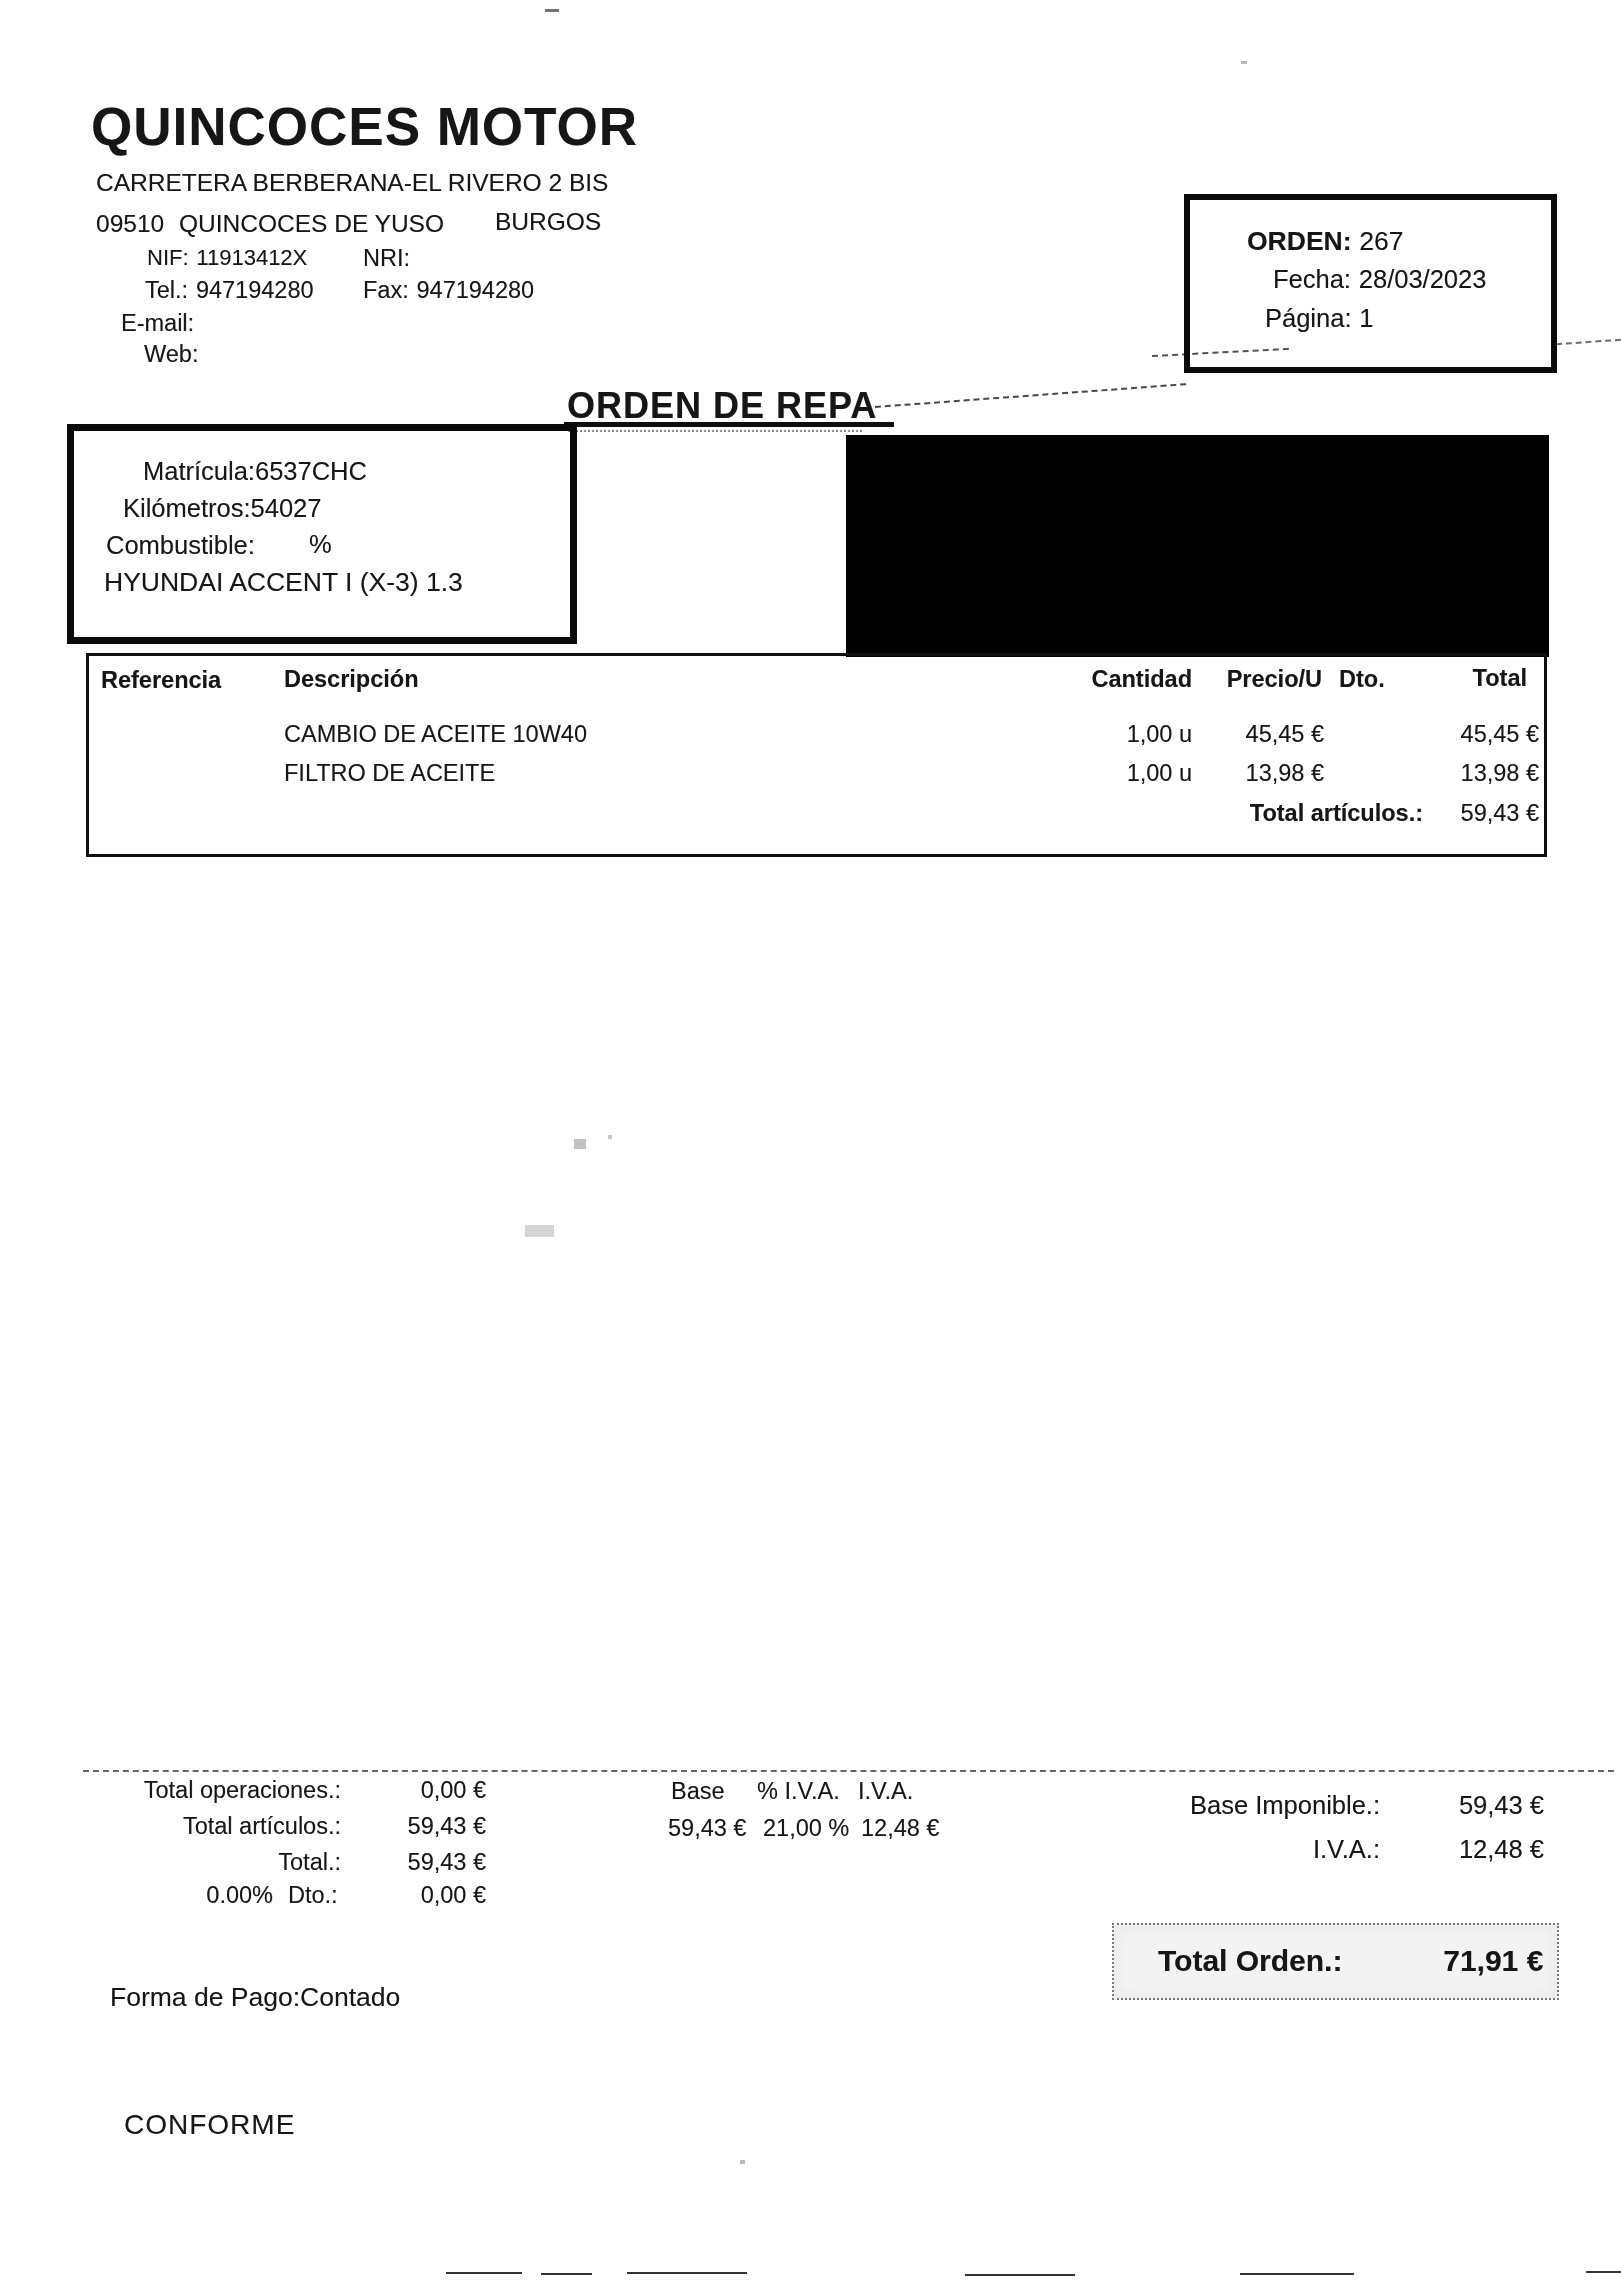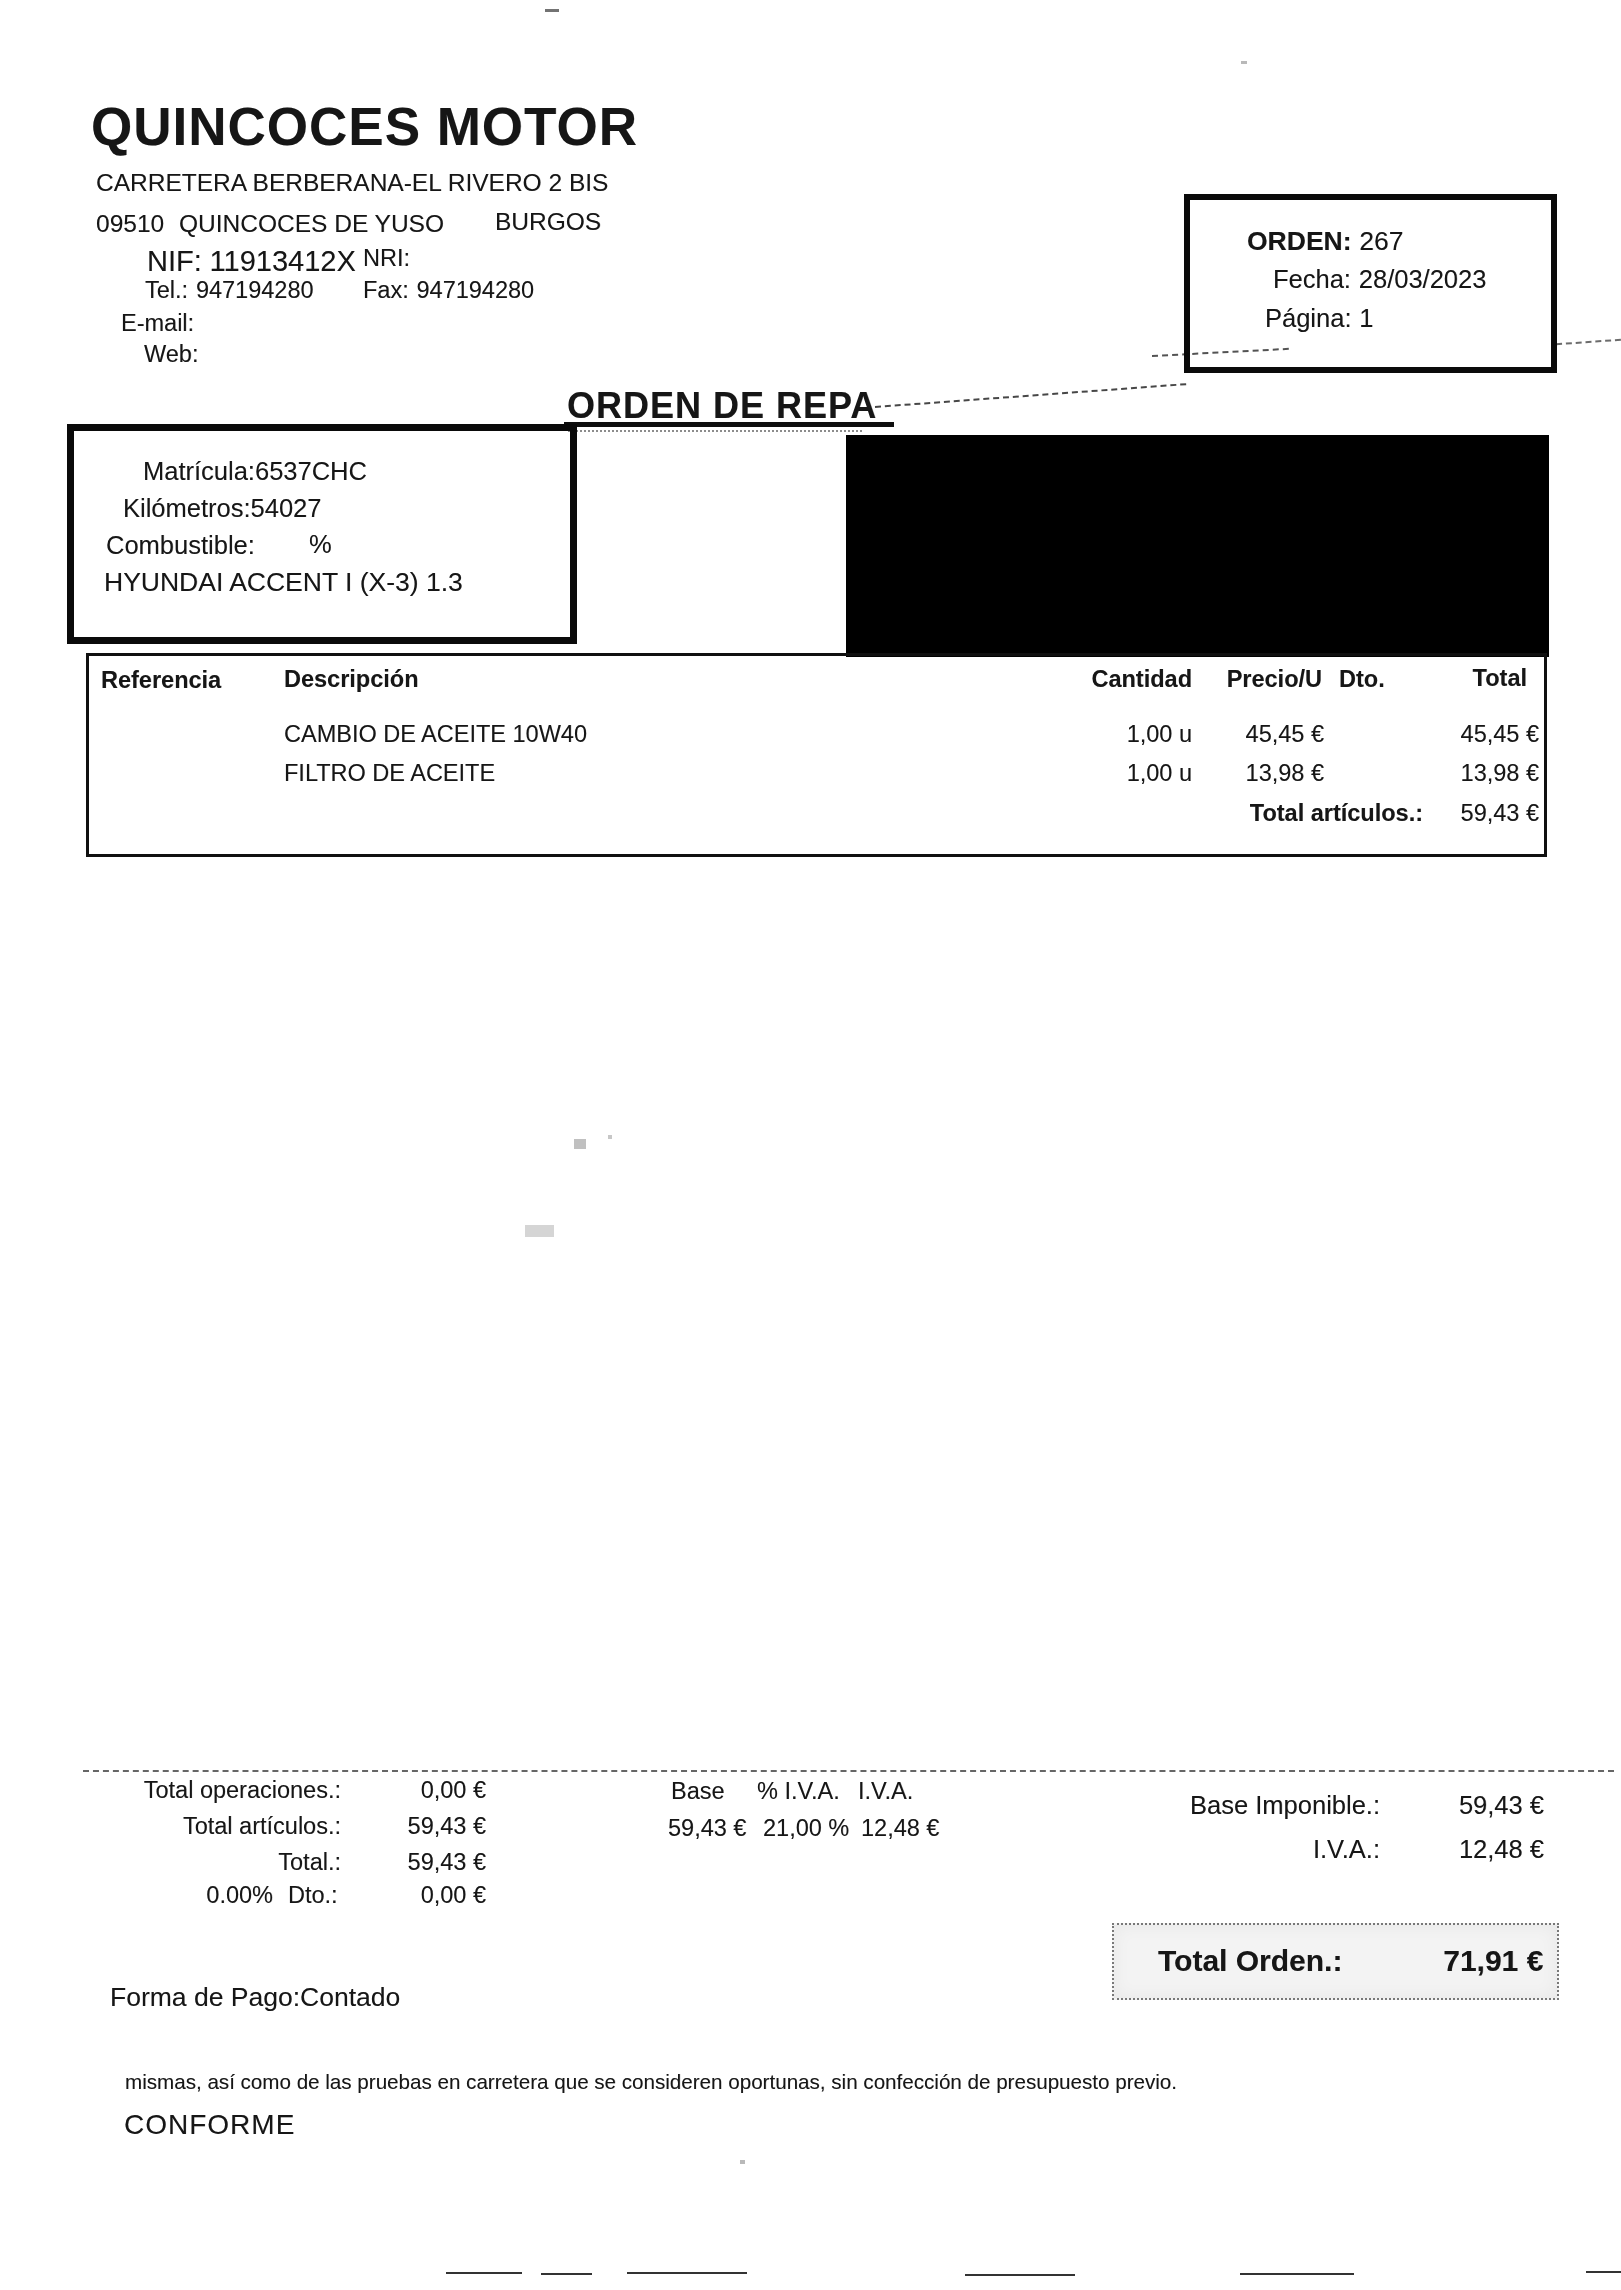--- a/index.html
+++ b/index.html
@@ -12,21 +12,21 @@
   .txt { text-shadow:0.3px 0.3px 0 rgba(0,0,0,0.28); }
   .b { font-weight:bold; }
   .ra { text-align:right; }
 
   
   .company-name { left:91px; top:96px; font-size:53px; font-weight:bold; letter-spacing:1px; }
   .company-address { left:96px; top:169px; font-size:24.5px; }
   .cp      { left:96px;  top:210px; font-size:24.5px; }
   .city    { left:179px; top:210px; font-size:24.5px; }
   .prov    { left:495px; top:208px; font-size:24.5px; }
-  .nif     { left:147px; top:245px; font-size:29px; }
+  .nif     { left:147px; top:245px; font-size:22px; }
   .nri     { left:363px; top:245px; font-size:23.5px; }
   .tel     { left:145px; top:277px; font-size:23.5px; }
   .fax     { left:363px; top:277px; font-size:23.5px; }
   .email   { left:121px; top:310px; font-size:23.5px; }
   .web     { left:132px; top:341px; font-size:23.5px;margin-left:12px; }
 
   
   .order-box { left:1184px; top:194px; width:361px; height:167px; border:6.9px solid #0a0a0a; }
   .ob-row1 { left:57px; top:25.5px;  font-size:26.5px; }
   .ob-row2 { left:83px; top:65px;  font-size:25.5px; }
@@ -209,21 +209,20 @@
   <div class="abs txt sr-iva-value ra">12,48 €</div>
 
   <div class="abs order-total-box">
     <div class="abs txt ot-label">Total Orden.:</div>
     <div class="txt ot-value">71,91 €</div>
   </div>
 
   <div class="abs txt payment">
     <span>Forma de Pago:</span><span>Contado</span>
   </div>
-  <div class="abs txt conf-line2">mismas, así como de las pruebas en carretera que se consideren oportunas, sin confección de presupuesto previo.</div>
   <div class="abs txt conforme">CONFORME</div>
 
   <div class="artifact diag1"></div>
   <div class="artifact diag2"></div>
   <div class="artifact diag3"></div>
   <div class="artifact speck" style="left:545px; top:8.8px; width:13.7px; height:2.9px;"></div>
   <div class="artifact speck" style="left:1241px; top:61px; width:5.9px; height:2.9px; opacity:.5;"></div>
   <div class="artifact speck" style="left:574px; top:1139px; width:11.8px; height:9.8px; opacity:.45;"></div>
   <div class="artifact speck" style="left:525px; top:1225px; width:29px; height:11.8px; opacity:.3;"></div>
   <div class="artifact speck" style="left:608px; top:1135px; width:3.9px; height:3.9px; opacity:.4;"></div>

